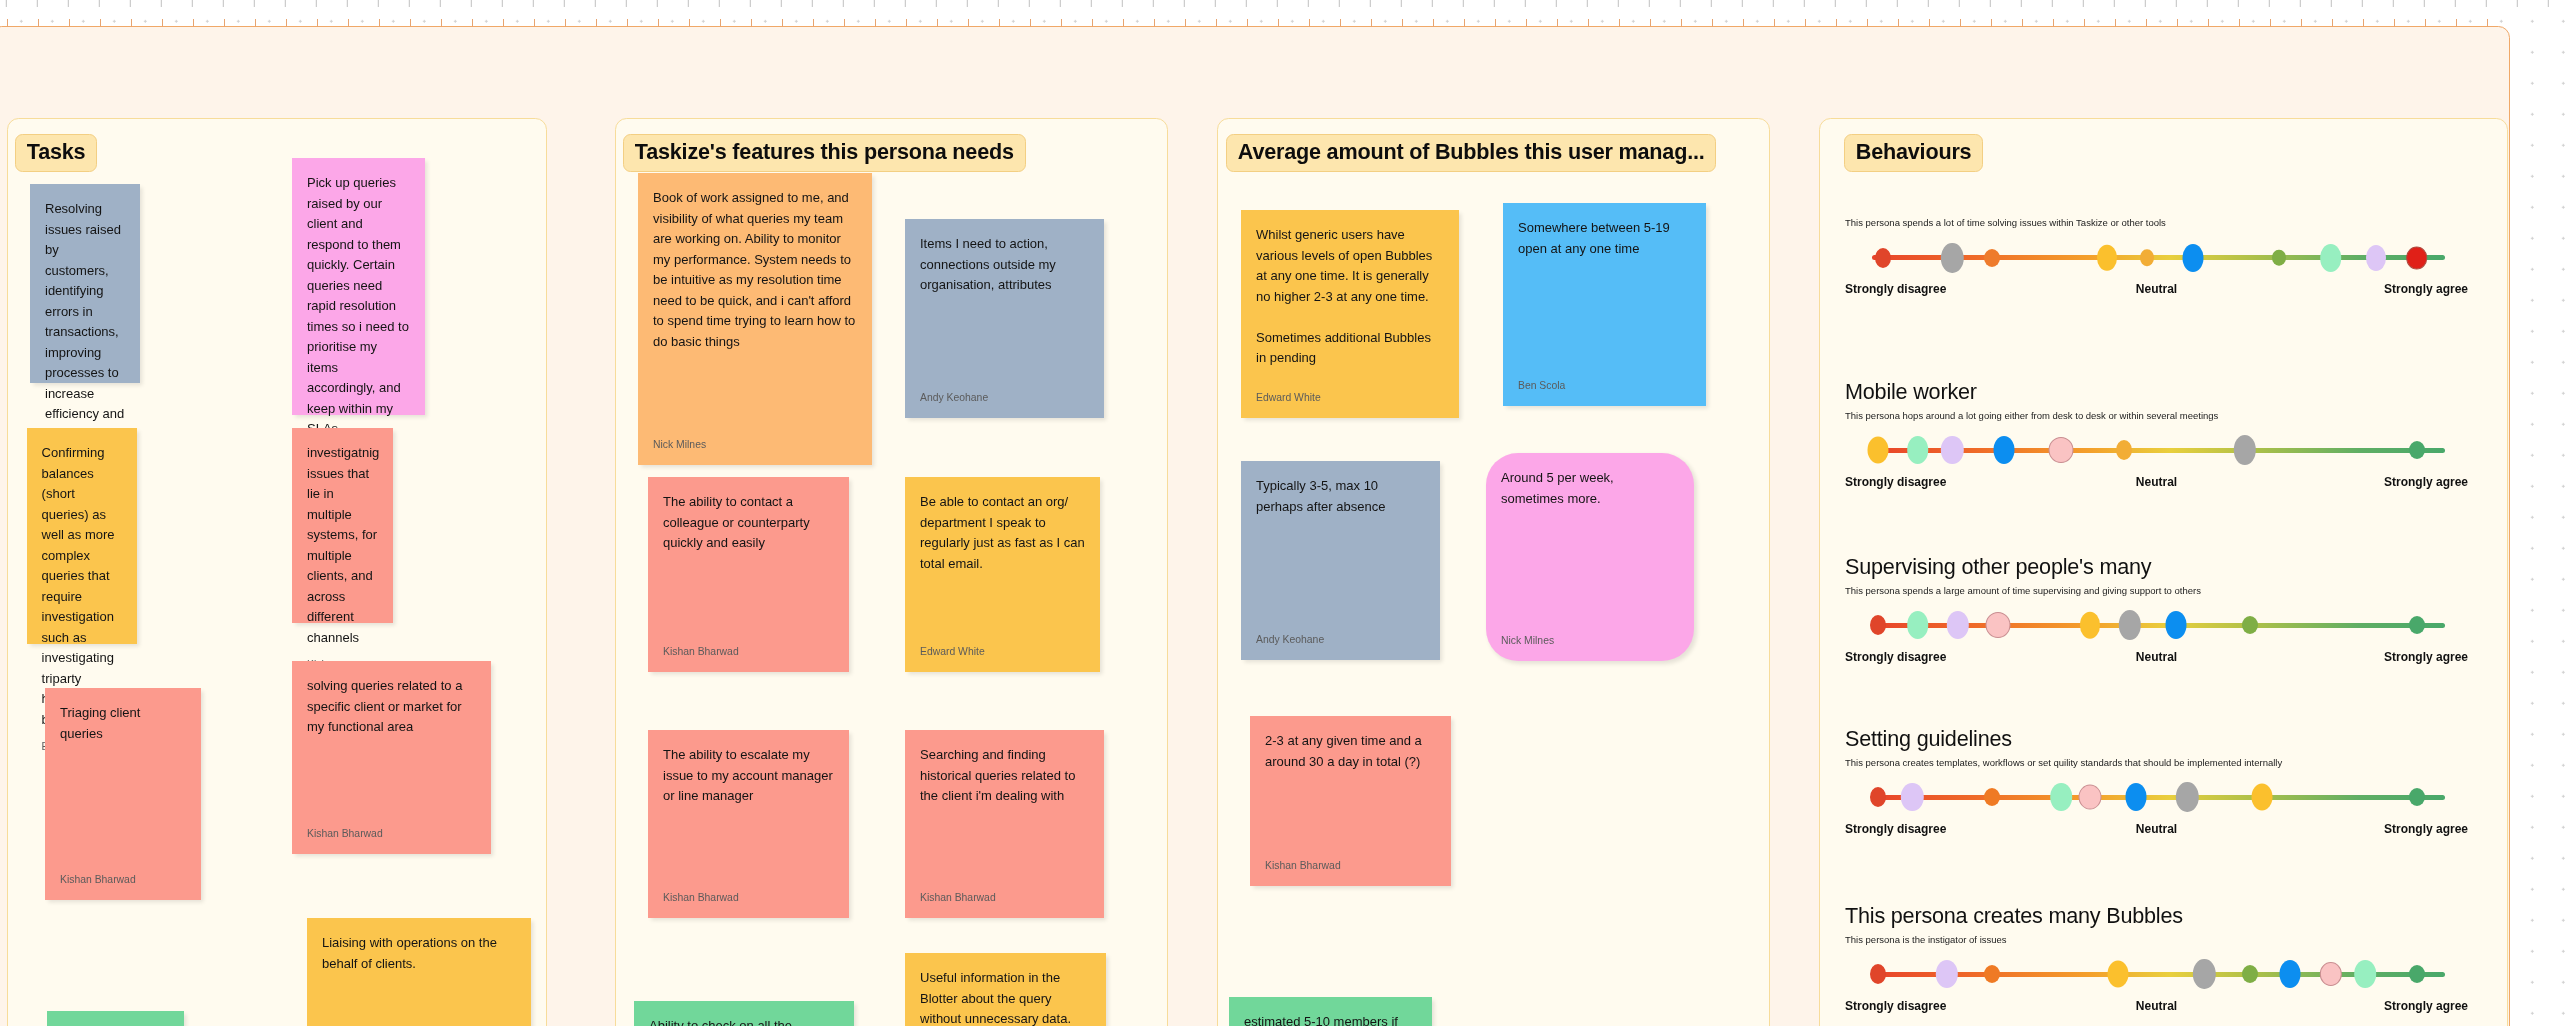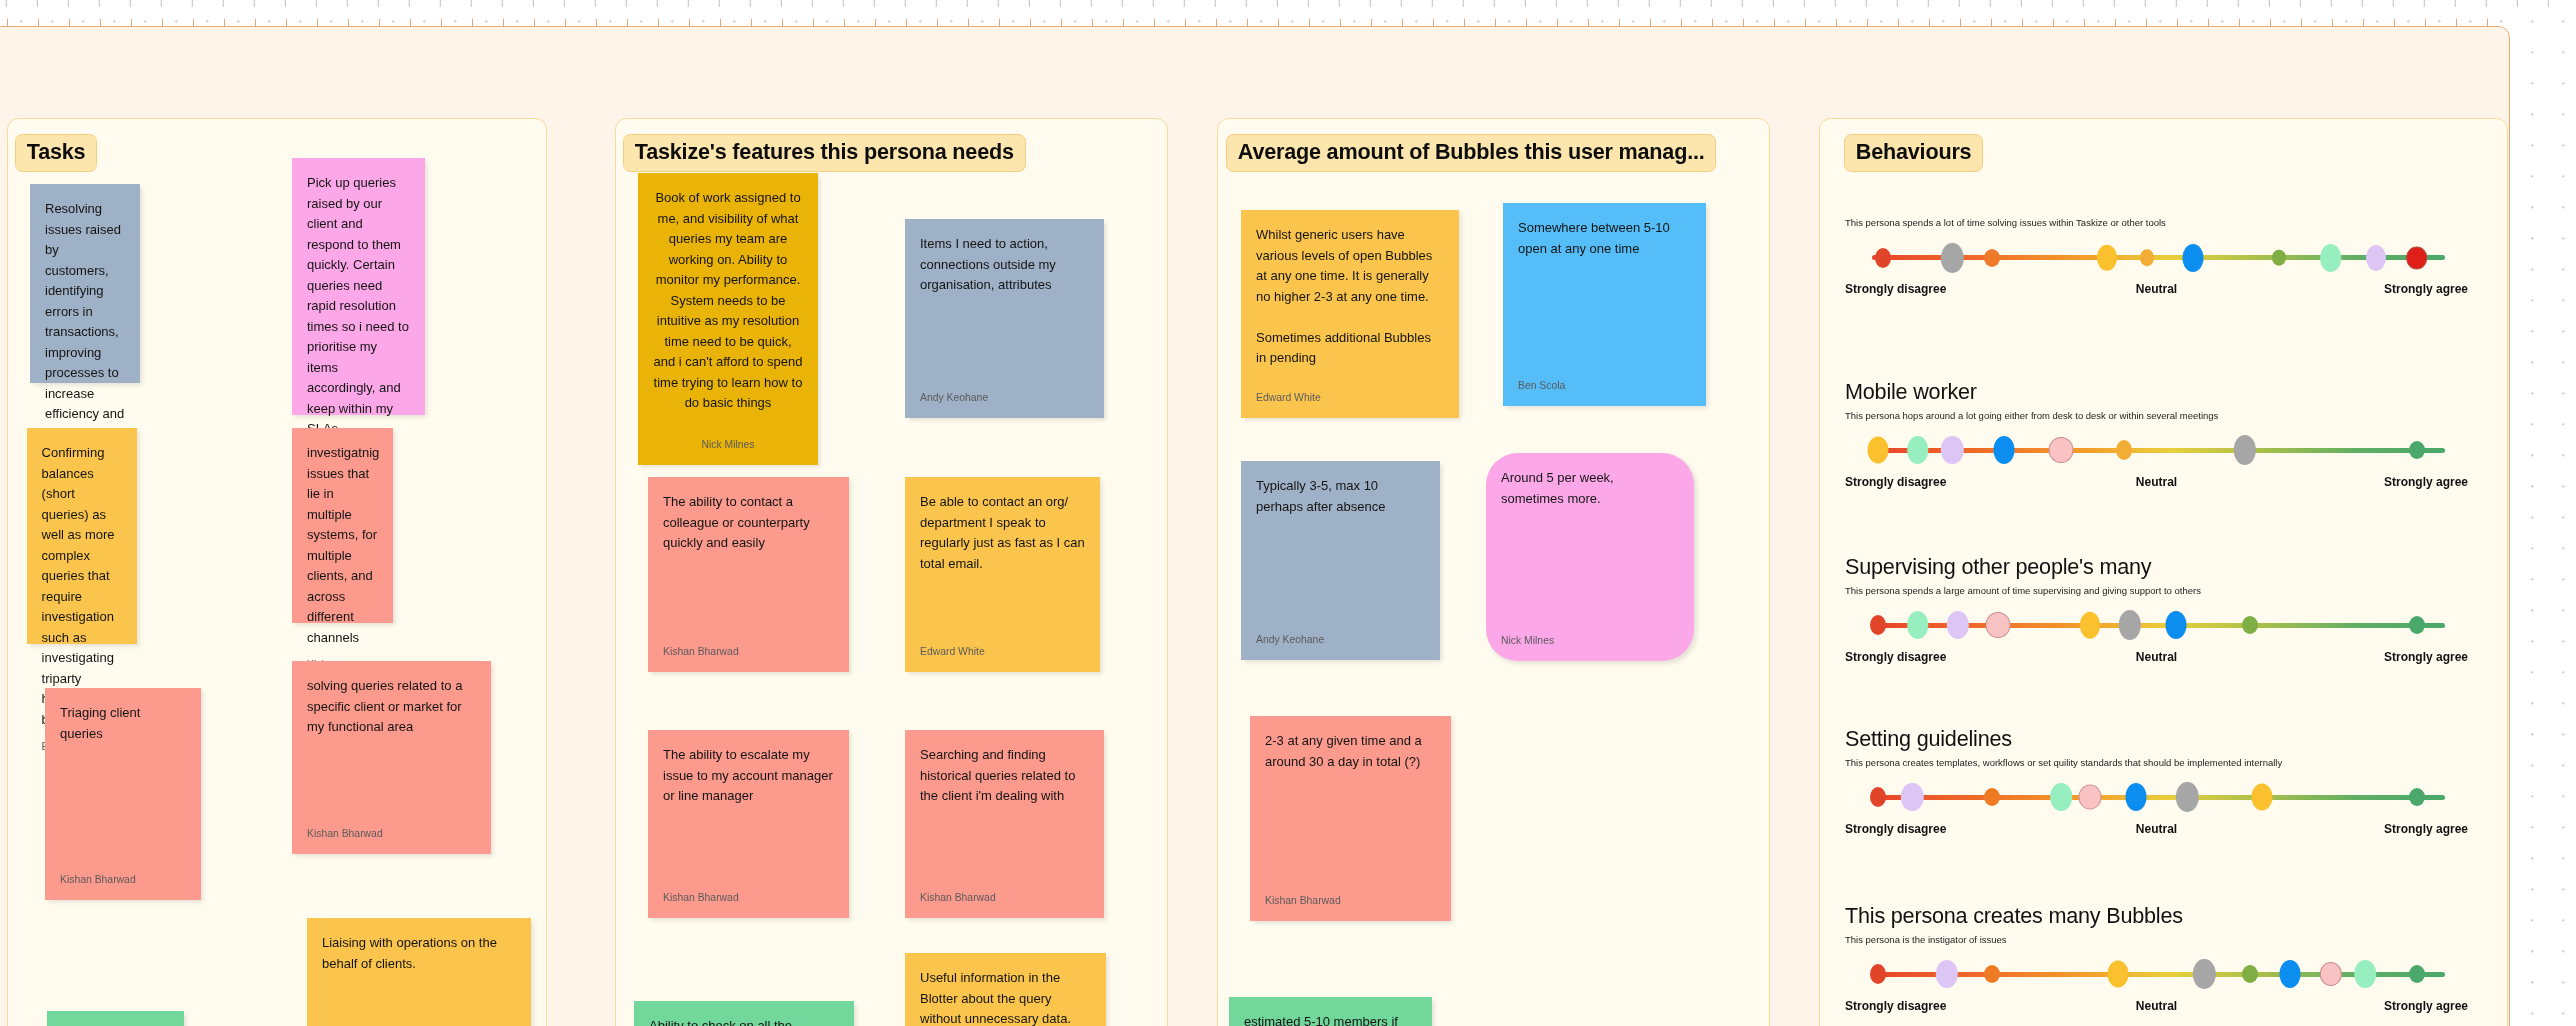--- a/index.html
+++ b/index.html
@@ -187,21 +187,21 @@
     <div class="body">Liaising with operations on the behalf of clients.</div>
   </div>
 
   <div class="note" style="left:47px; top:1011px; width:137px; height:100px; background:#71d79a;">
     <div class="body"></div>
   </div>
 
   <div class="panel" style="left:615px; top:118px; width:553px; height:930px;"></div>
   <div class="panel-title" style="left:623px; top:134px;">Taskize's  features this persona needs</div>
 
-  <div class="note" style="left:638px; top:173px; width:180px; height:292px; background:#eab308;text-align:center;">
+  <div class="note" style="left:638px; top:173px; width:234px; height:292px; background:#fdba74;">
     <div class="body">Book of work assigned to me, and visibility of what queries my team are working on. Ability to monitor my performance. System needs to be intuitive as my resolution time need to be quick, and i can't afford to spend time trying to learn how to do basic things</div>
     <div class="author">Nick Milnes</div>
   </div>
 
   <div class="note" style="left:905px; top:219px; width:199px; height:199px; background:#9fb1c6;">
     <div class="body">Items I need to action, connections outside my organisation, attributes</div>
     <div class="author">Andy Keohane</div>
   </div>
 
   <div class="note" style="left:648px; top:477px; width:201px; height:195px; background:#fc9a8d;">
@@ -236,35 +236,35 @@
   <div class="panel-title" style="left:1226px; top:134px;">Average amount of Bubbles this user manag...</div>
 
   <div class="note" style="left:1241px; top:210px; width:218px; height:208px; background:#fbc54d;">
     <div class="body">Whilst generic users have various levels of open Bubbles at any one time. It is generally no higher 2-3 at any one time.
 
 Sometimes additional Bubbles in pending</div>
     <div class="author">Edward White</div>
   </div>
 
   <div class="note" style="left:1503px; top:203px; width:203px; height:203px; background:#55bdf7;">
-    <div class="body">Somewhere between 5-10 open at any one time</div>
+    <div class="body">Somewhere between 5-19 open at any one time</div>
     <div class="author">Ben Scola</div>
   </div>
 
   <div class="note" style="left:1241px; top:461px; width:199px; height:199px; background:#9fb1c6;">
     <div class="body">Typically 3-5, max 10 perhaps after absence</div>
     <div class="author">Andy Keohane</div>
   </div>
 
   <div class="note" style="left:1486px; top:453px; width:208px; height:208px; background:#fca7e8;border-radius:32px;">
     <div class="body">Around 5 per week, sometimes more.</div>
     <div class="author">Nick Milnes</div>
   </div>
 
-  <div class="note" style="left:1250px; top:716px; width:201px; height:205px; background:#fc9a8d;">
+  <div class="note" style="left:1250px; top:716px; width:201px; height:170px; background:#fc9a8d;">
     <div class="body">2-3 at any given time and a around 30 a day in total (?)</div>
     <div class="author">Kishan Bharwad</div>
   </div>
 
   <div class="note" style="left:1229px; top:997px; width:203px; height:108px; background:#71d79a;">
     <div class="body">estimated 5-10 members if</div>
   </div>
 
   <div class="panel" style="left:1819px; top:118px; width:689px; height:930px;"></div>
   <div class="panel-title" style="left:1844px; top:134px;">Behaviours</div>

